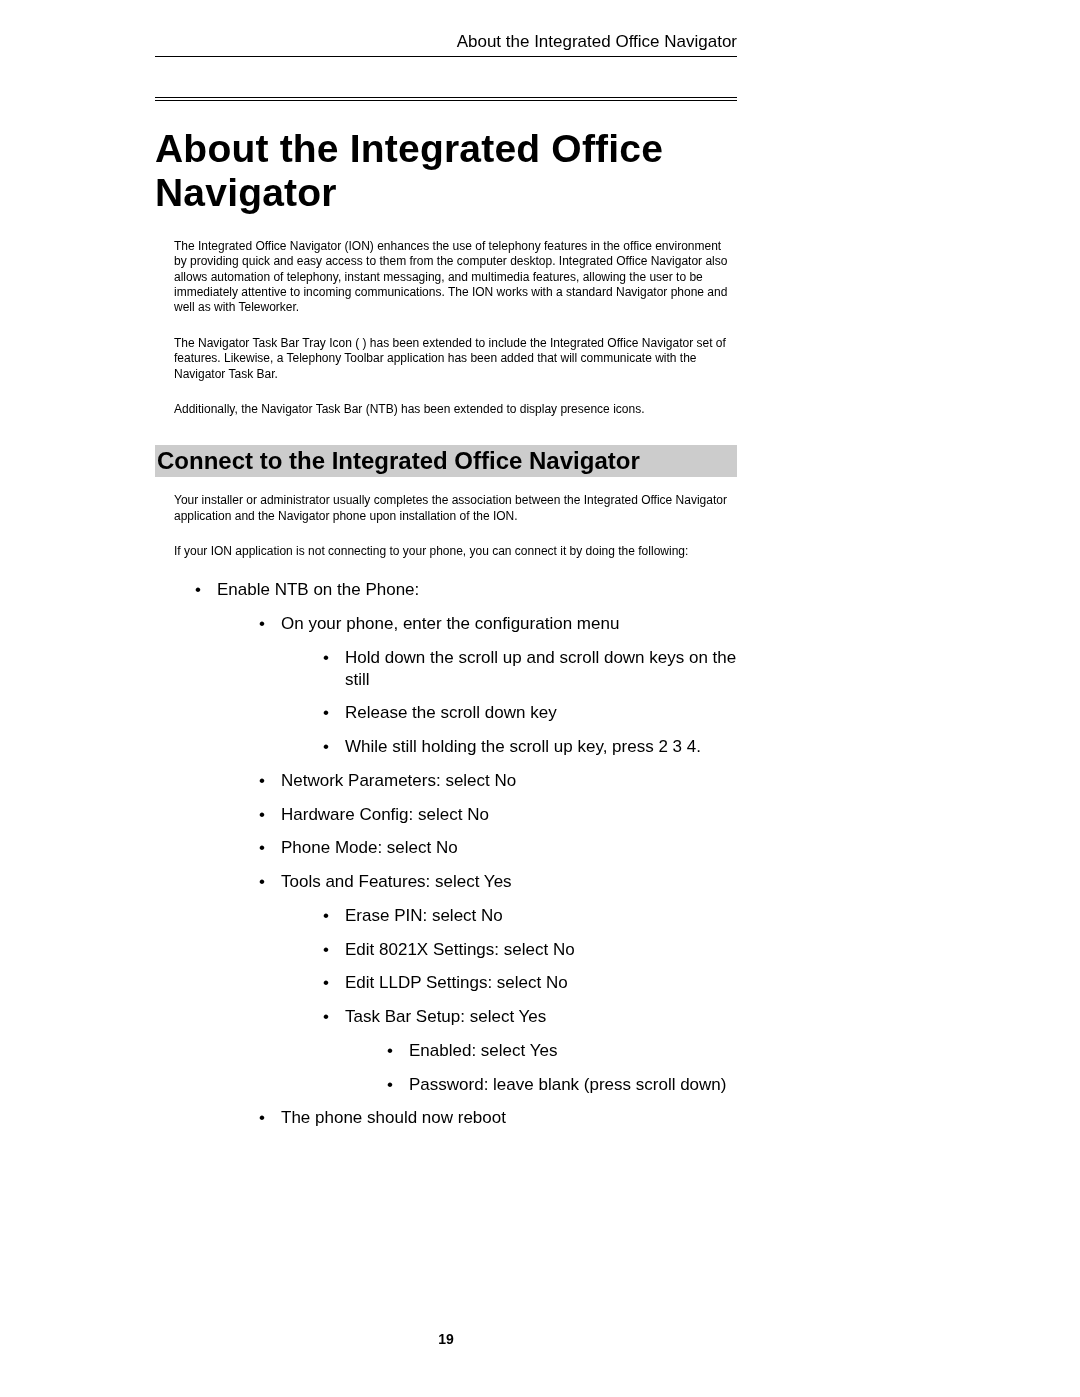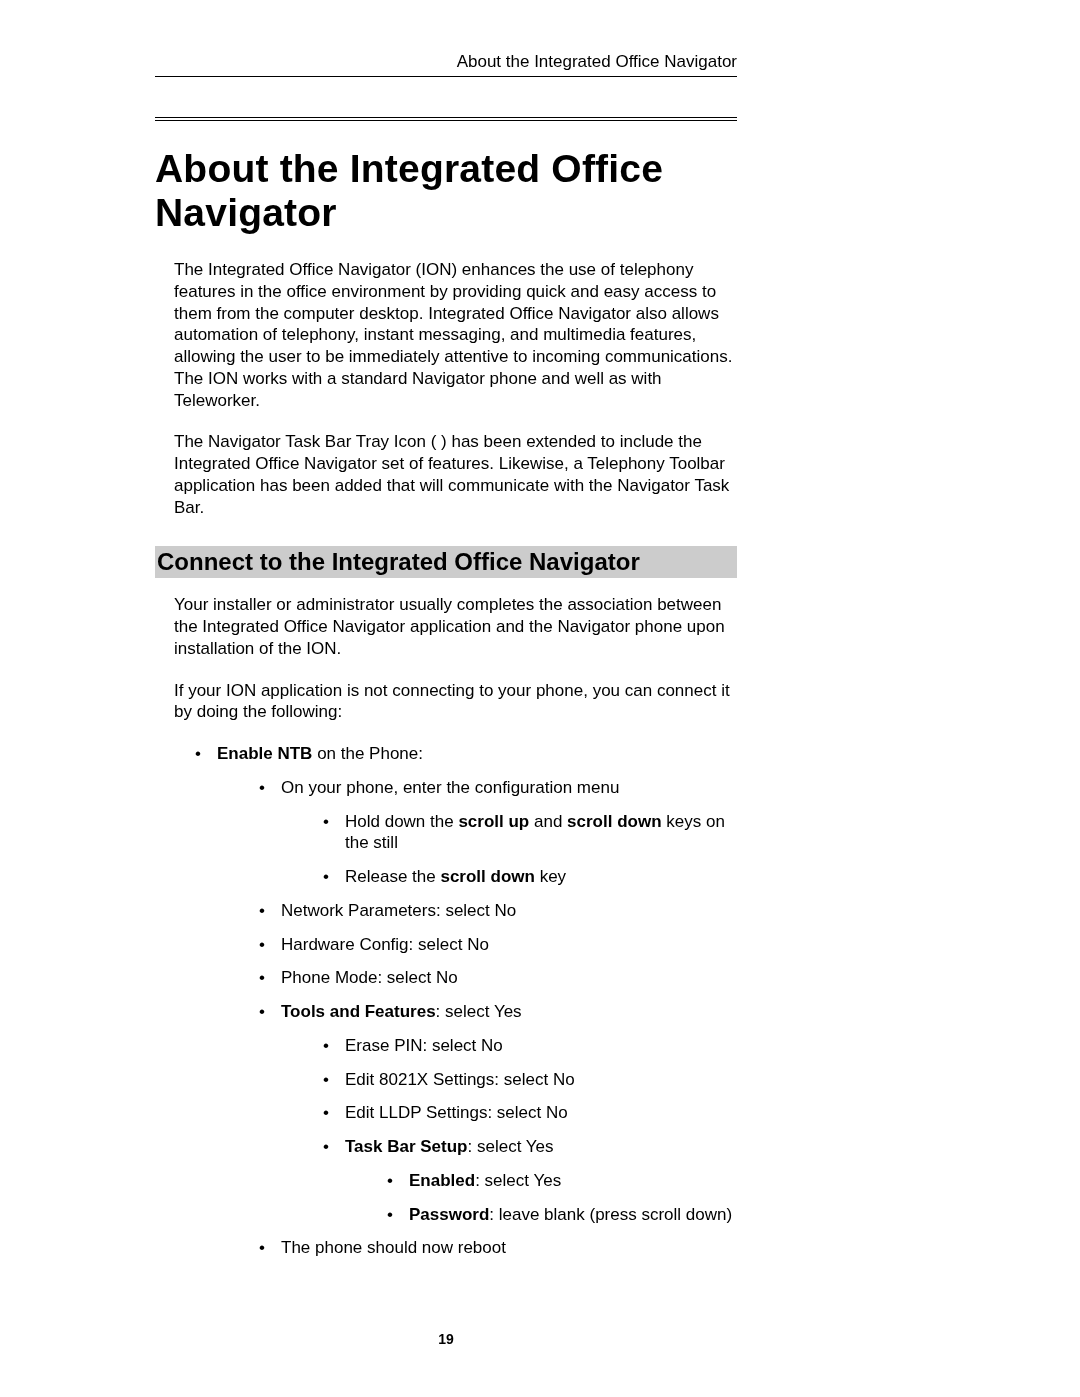--- a/index.html
+++ b/index.html
@@ -7,42 +7,42 @@
       padding: 0;
       font-family: Arial, Helvetica, sans-serif;
       background: #fff;
       color: #000;
     }
     .page {
       width: 892px;
       height: 1397px;
       position: relative;
       box-sizing: border-box;
-      padding: 52px 155px 60px 155px;
+      padding: 32px 155px 60px 155px;
     }
     .header-row {
       border-bottom: 1px solid #000;
       text-align: right;
       font-size: 17px;
       padding-bottom: 4px;
       margin-bottom: 40px;
     }
     .double-rule {
       border-top: 4px double #000;
       height: 0;
       margin-bottom: 26px;
     }
     h1 {
       font-size: 39px;
       font-weight: bold;
       margin: 0 0 24px 0;
       letter-spacing: 0.2px;
     }
     .body-text {
-      font-size: 17px;
+      font-size: 12px;
       line-height: 1.28;
       margin: 0 0 20px 0;
       padding-left: 19px;
     }
     h2 {
       font-size: 24px;
       font-weight: bold;
       background: #ccc;
       margin: 28px 0 16px 0;
       padding: 2px 2px 2px 2px;
@@ -80,55 +80,59 @@
     }
     .page-number {
       position: absolute;
       bottom: 50px;
       left: 0;
       width: 100%;
       text-align: center;
       font-size: 14px;
       font-weight: bold;
     }
-    strong { font-weight: bold; }
+    strong { font-weight: normal; }
   </style>
 </head>
 <body>
 
 <div class="page">
 
   <div class="header-row">
     <span>About the Integrated Office Navigator</span>
   </div>
 
   <div class="double-rule"></div>
 
   <h1>About the Integrated Office Navigator</h1>
 
   <p class="body-text">The Integrated Office Navigator (ION) enhances the use of telephony features in the office environment by providing quick and easy access to them from the computer desktop. Integrated Office Navigator also allows automation of telephony, instant messaging, and multimedia features, allowing the user to be immediately attentive to incoming communications.  The ION works with a standard Navigator phone and well as with Teleworker.</p>
   <p class="body-text">The Navigator Task Bar Tray Icon (    ) has been extended to include the Integrated Office Navigator set of features. Likewise, a Telephony Toolbar application has been added that will communicate with the Navigator Task Bar.</p>
+  <p class="body-text">Additionally, the Navigator Task Bar (NTB) has been extended to display presence icons.</p>
 
   <h2>Connect to the Integrated Office Navigator</h2>
 
   <p class="body-text">Your installer or administrator usually completes the association between the Integrated Office Navigator application and the Navigator phone upon installation of the ION.</p>
   <p class="body-text">If your ION application is not connecting to your phone, you can connect it by doing the following:</p>
 
   <ul class="lvl0">
     <li>
       <strong>Enable NTB</strong><span> on the Phone:</span>
       <ul class="lvl1">
         <li>
           <span>On your phone, enter the configuration menu</span>
           <ul class="lvl2">
             <li>
               <span>Hold down the </span><strong>scroll up</strong><span> and </span><strong>scroll down</strong><span> keys on the still</span>
             </li>
             <li>
               <span>Release the </span><strong>scroll down</strong><span> key</span>
+            </li>
+            <li>
+              <span>While still holding the </span><strong>scroll up</strong><span> key, press </span><strong>2 3 4</strong><span>.</span>
             </li>
           </ul>
         </li>
         <li>Network Parameters: select No</li>
         <li>Hardware Config: select No</li>
         <li>Phone Mode: select No</li>
         <li>
           <strong>Tools and Features</strong><span>: select Yes</span>
           <ul class="lvl2">
             <li>Erase PIN: select No</li>

